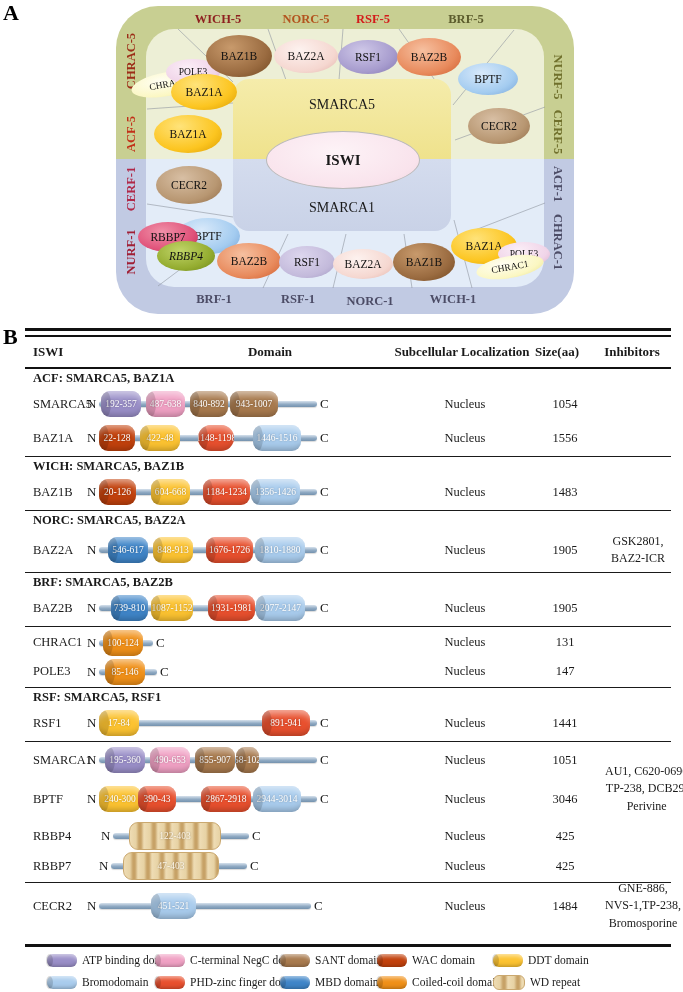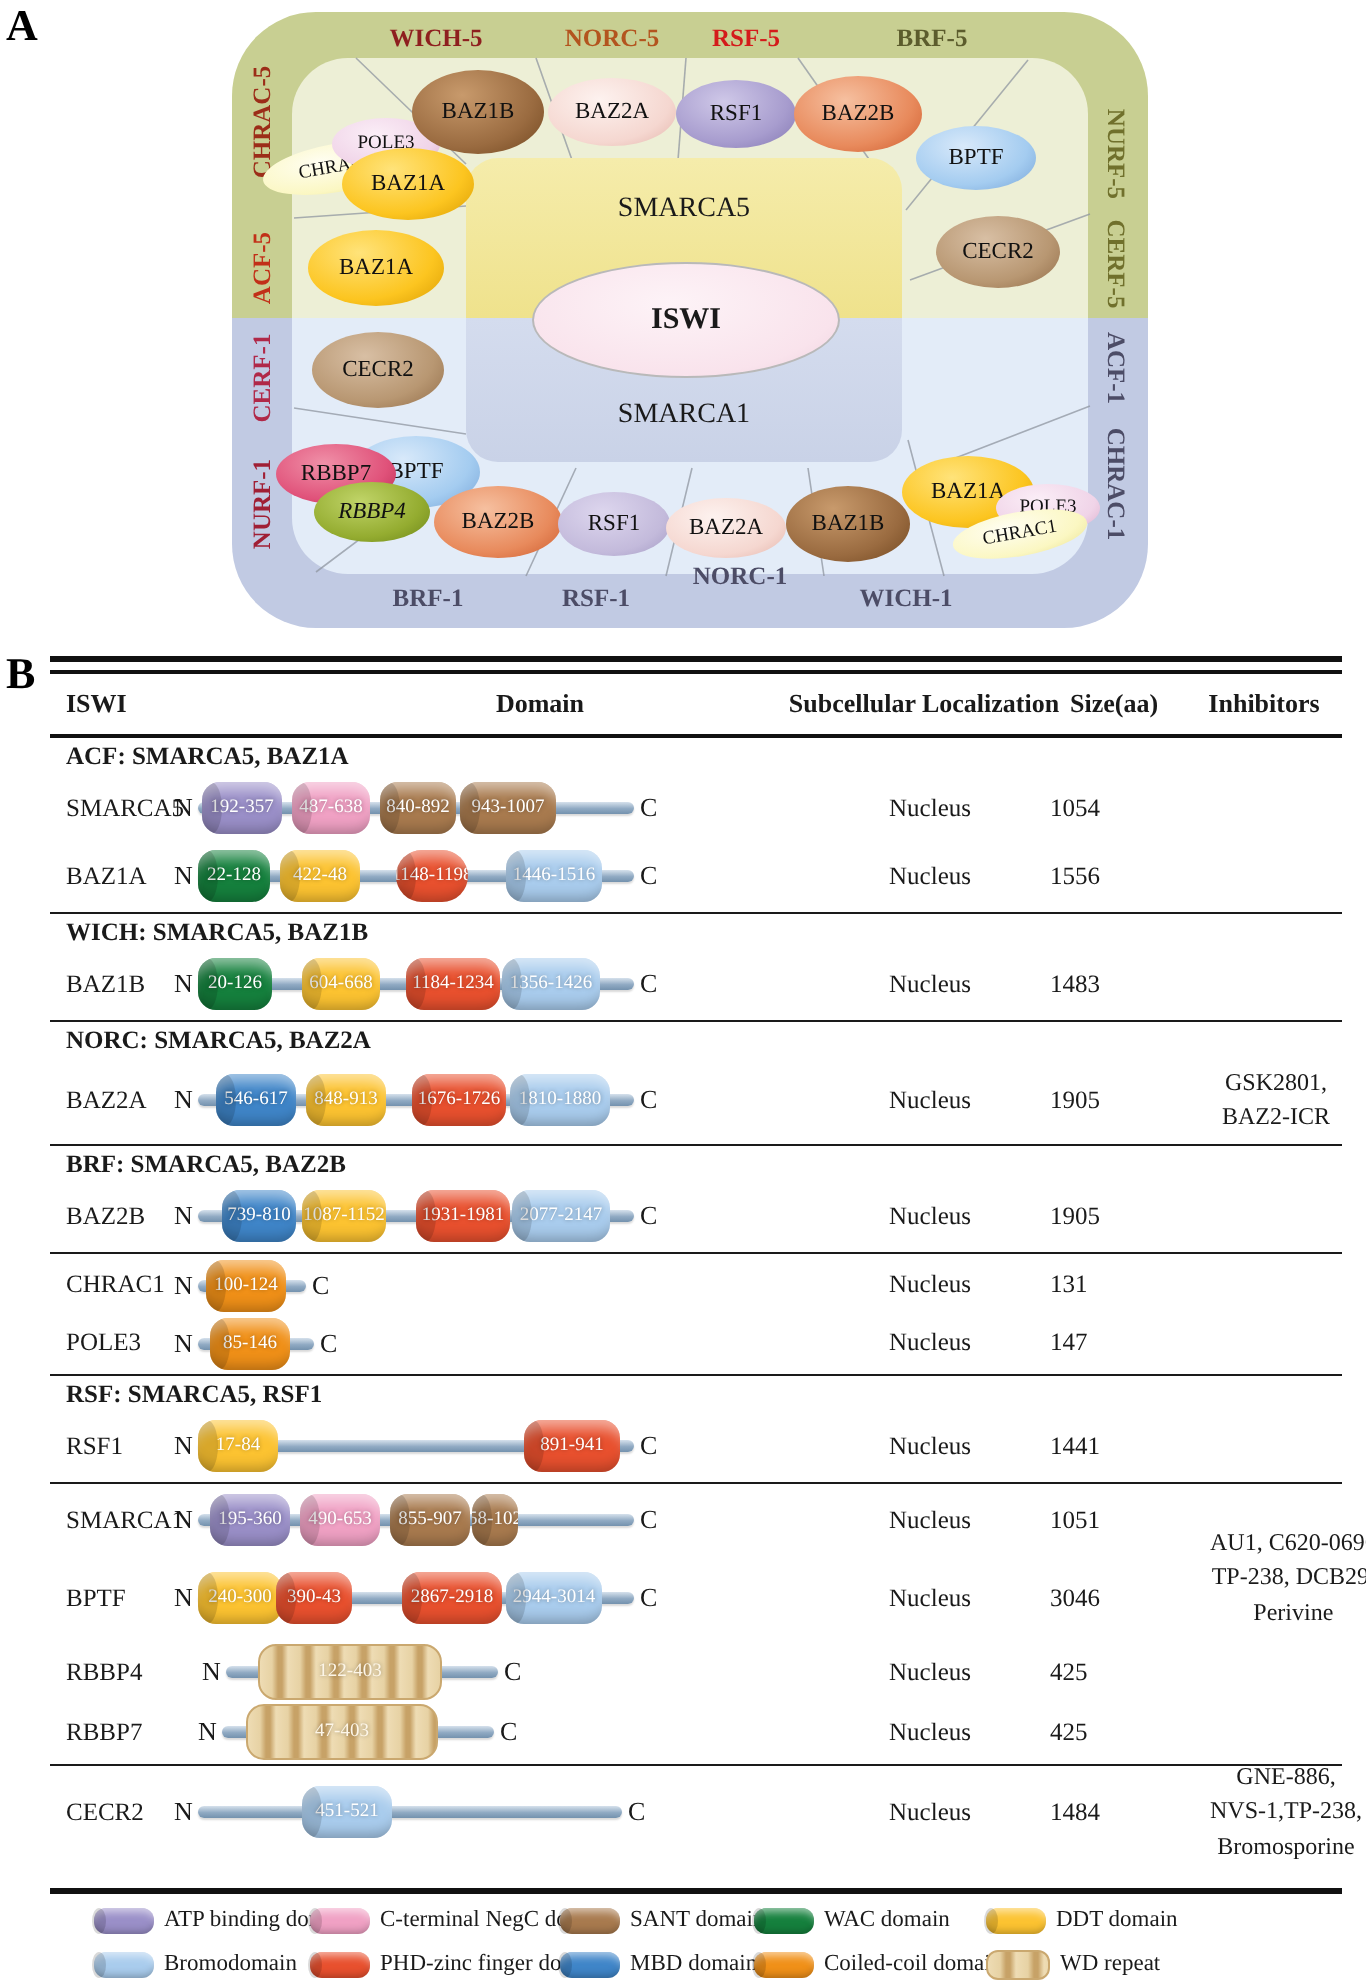--- a/index.html
+++ b/index.html
@@ -53,27 +53,27 @@
   .nterm,.cterm{position:absolute;top:50%;transform:translateY(-50%);font-size:13px;}
   .rod{position:absolute;top:50%;transform:translateY(-50%);height:6px;border-radius:4px;
        background:linear-gradient(#d6e1ec,#90aac3 55%,#7492ae);box-shadow:0 1px 1px rgba(0,0,0,.15);}
   .cyl{position:absolute;top:50%;transform:translateY(-50%);height:26px;border-radius:9px;
        display:flex;align-items:center;justify-content:center;font-size:9.5px;color:#fff;
        text-shadow:0 0 2px rgba(0,0,0,.35);white-space:nowrap;overflow:hidden;z-index:2;
        box-shadow:inset 0 9px 7px -5px rgba(255,255,255,.55), inset 0 -8px 7px -6px rgba(0,0,0,.28);}
   .cyl::before{content:"";position:absolute;left:-1px;top:0;bottom:0;width:11px;border-radius:50%;
        background:rgba(0,0,0,.14);}
   .d-atp{background:#9a8fc8;} .d-negc{background:#f0a1c4;} .d-sant{background:#a87a4e;}
-  .d-wac{background:#15803d;} .d-ddt{background:#fcc331;} .d-bromo{background:#a9cced;}
+  .d-wac{background:#c2410c;} .d-ddt{background:#fcc331;} .d-bromo{background:#a9cced;}
   .d-phd{background:#e8502e;} .d-mbd{background:#3f85c8;} .d-coil{background:#f09018;}
   .d-wd{background:repeating-linear-gradient(90deg,#eedcb4 0px,#e7d2a4 6px,#c7a267 9px,#c7a267 11px,#eedcb4 14px);
         border:1px solid #caa86f;box-shadow:none;color:#fdf6e8;}
   .d-wd::before{display:none;}
   .ploc{width:120px;text-align:center;font-size:12.5px;flex:0 0 auto;}
-  .psize{width:80px;font-size:12.5px;flex:0 0 auto;}
+  .psize{width:80px;text-align:center;font-size:12.5px;flex:0 0 auto;}
   .pinhib{flex:1;text-align:center;font-size:12px;line-height:1.45;white-space:nowrap;}
   .pinhib.up{transform:translateY(-10px);}
   
   #legend{position:absolute;left:25px;top:944px;width:646px;height:46px;border-top:3px solid #111;}
   .litem{position:absolute;height:16px;display:flex;align-items:center;gap:5px;}
   .licon{position:relative;width:30px;height:13px;border-radius:6px;flex:0 0 auto;
        box-shadow:inset 0 5px 4px -3px rgba(255,255,255,.6), inset 0 -4px 4px -3px rgba(0,0,0,.3);}
   .licon::before{content:"";position:absolute;left:-1px;top:0;bottom:0;width:7px;border-radius:50%;background:rgba(0,0,0,.15);}
   .licon.d-wd{box-shadow:none;} .licon.d-wd::before{display:none;}
   .llabel{font-size:11.5px;white-space:nowrap;}
@@ -115,21 +115,21 @@
     <div id="smarca5box" class="cbox">SMARCA5</div>
     <div id="smarca1box" class="cbox">SMARCA1</div>
     <div id="iswi-oval">ISWI</div>
 
     <div class="hlabel" style="left:57px;top:6px;color:#8e1f1f;">WICH-5</div>
     <div class="hlabel" style="left:145px;top:6px;color:#b3541e;">NORC-5</div>
     <div class="hlabel" style="left:212px;top:6px;color:#d41b1b;">RSF-5</div>
     <div class="hlabel" style="left:305px;top:6px;color:#5c5c2d;">BRF-5</div>
     <div class="hlabel" style="left:53px;top:286px;color:#4c4c66;">BRF-1</div>
     <div class="hlabel" style="left:137px;top:286px;color:#4c4c66;">RSF-1</div>
-    <div class="hlabel" style="left:209px;top:275px;color:#4c4c66;">NORC-1</div>
+    <div class="hlabel" style="left:209px;top:288px;color:#4c4c66;">NORC-1</div>
     <div class="hlabel" style="left:292px;top:286px;color:#4c4c66;">WICH-1</div>
 
     <div class="vlabel rotl" style="left:-30px;top:48px;color:#9c2d18;">CHRAC-5</div>
     <div class="vlabel rotl" style="left:-30px;top:121px;color:#c23018;">ACF-5</div>
     <div class="vlabel rotl" style="left:-30px;top:176px;color:#b02848;">CERF-1</div>
     <div class="vlabel rotl" style="left:-30px;top:239px;color:#a01f35;">NURF-1</div>
 
     <div class="vlabel rotr" style="left:397px;top:64px;color:#70702c;">NURF-5</div>
     <div class="vlabel rotr" style="left:397px;top:119px;color:#70702c;">CERF-5</div>
     <div class="vlabel rotr" style="left:397px;top:171px;color:#4c4c66;">ACF-1</div>

